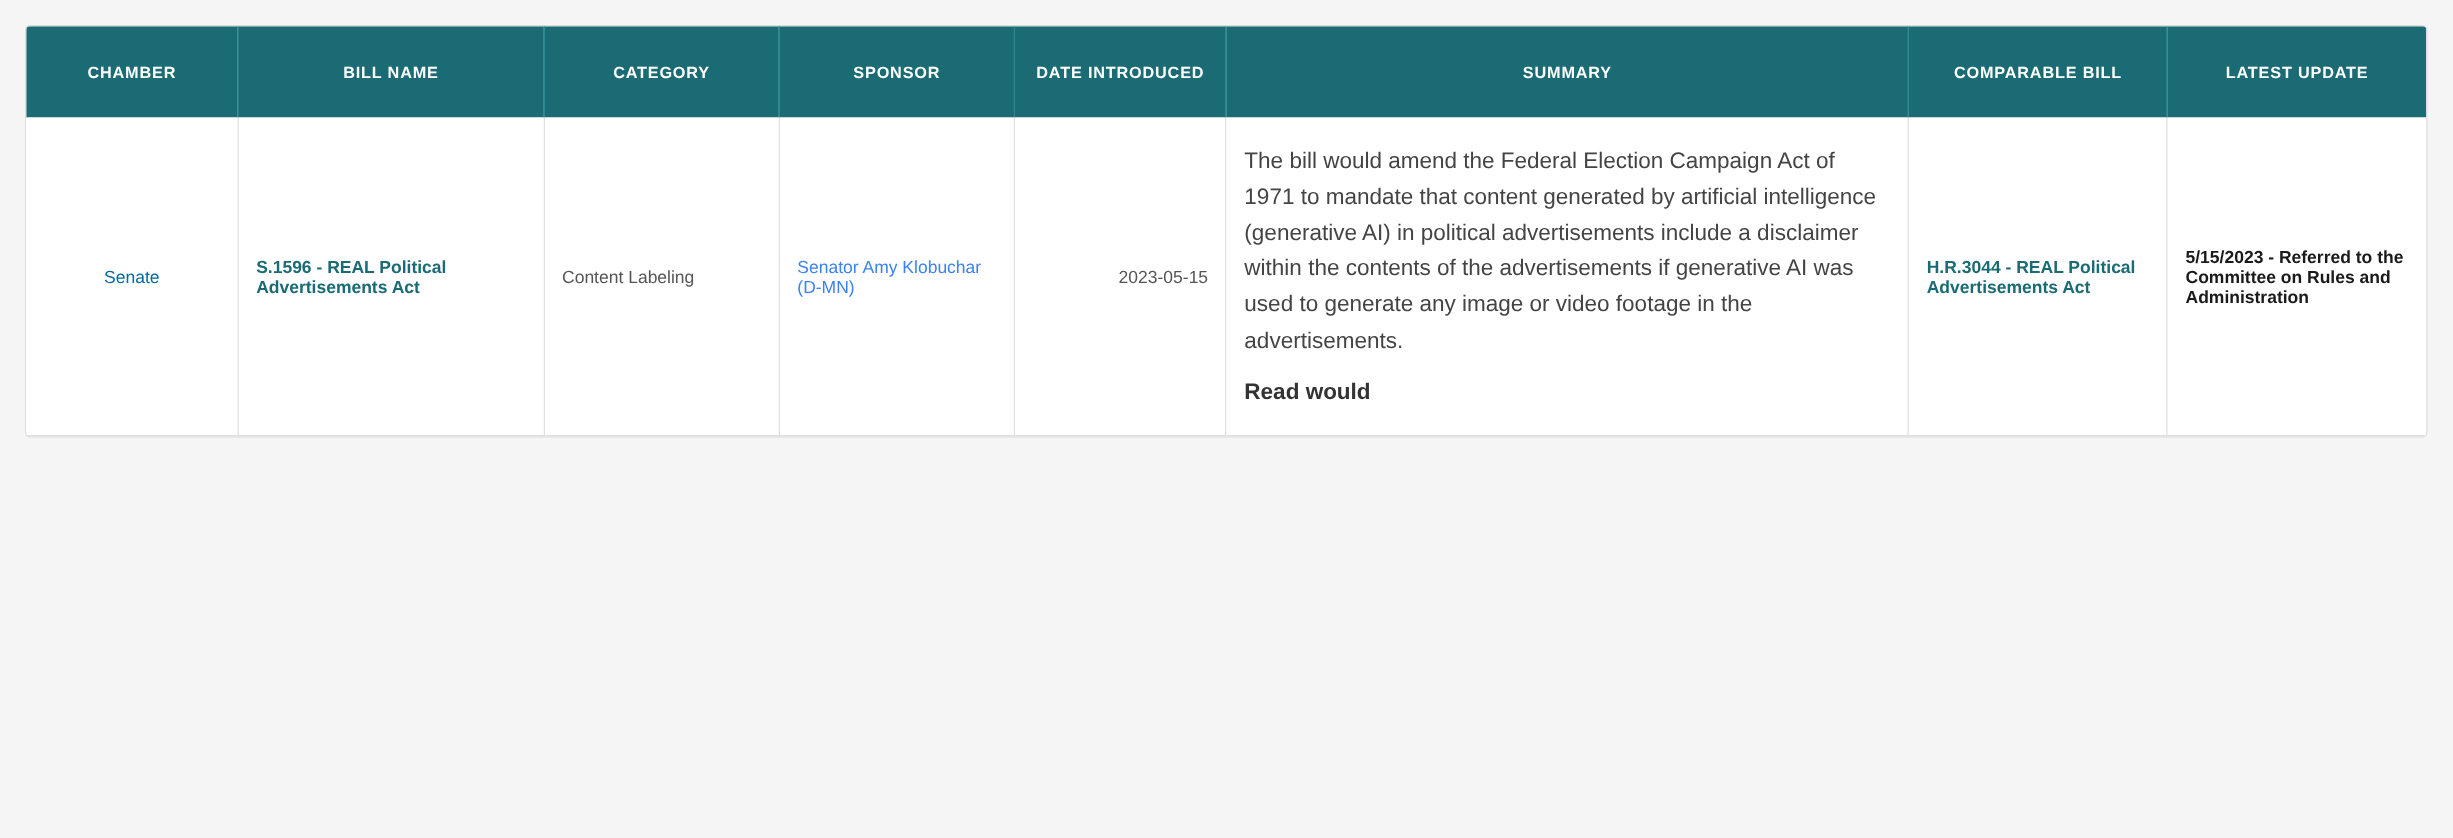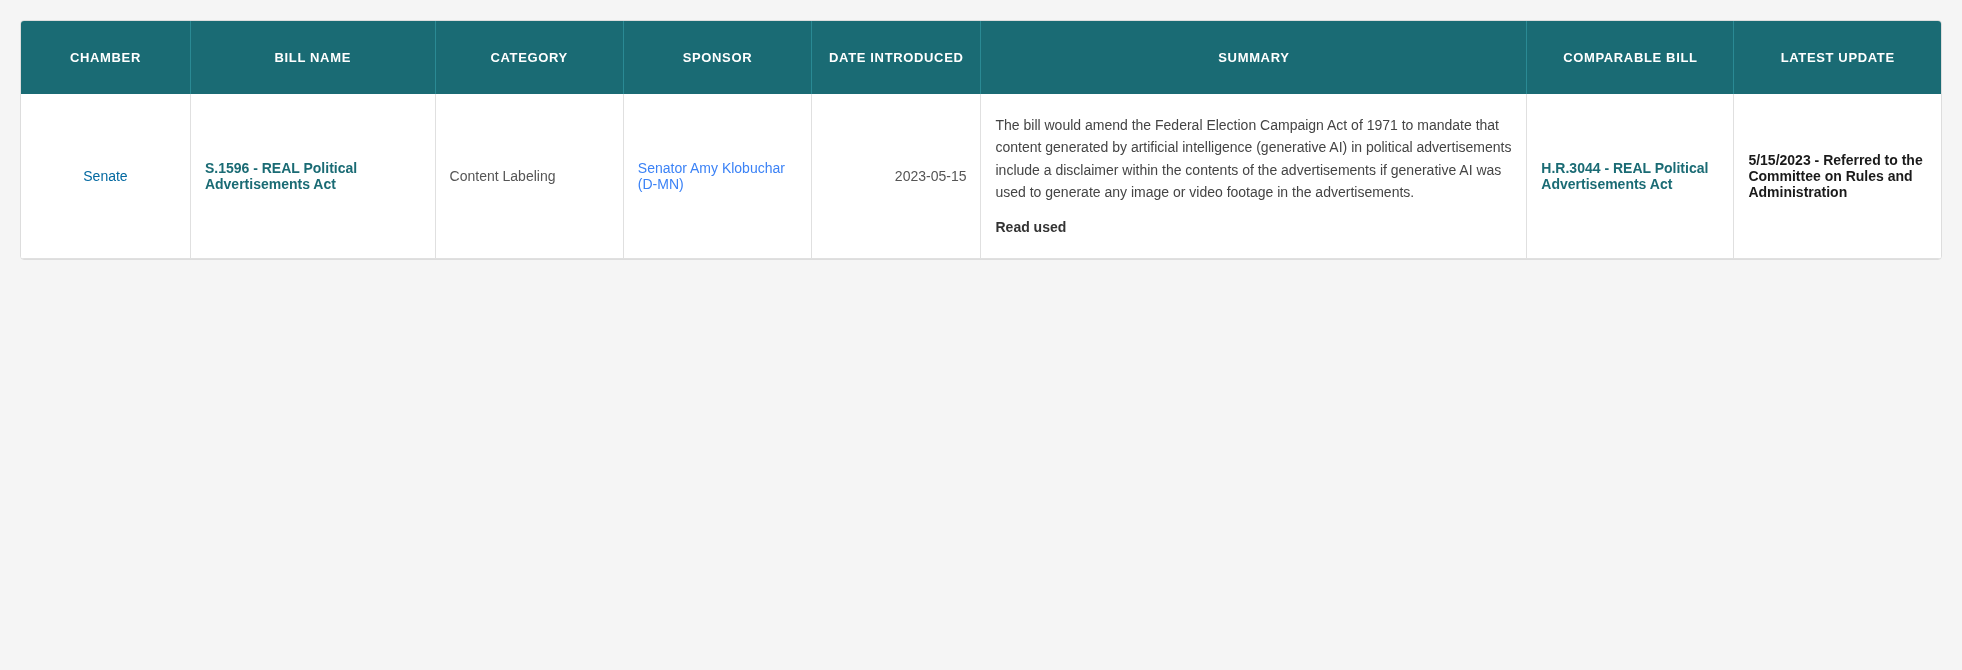--- a/index.html
+++ b/index.html
@@ -90,21 +90,21 @@
     }
 
     .td-date {
       text-align: right;
       color: #555;
       font-size: 14px;
     }
 
     .td-summary {
       color: #444;
-      font-size: 14px;
+      font-size: 18px;
       line-height: 1.6;
     }
 
     .td-summary .read-less {
       font-weight: 700;
       color: #333;
       display: block;
       margin-top: 12px;
       cursor: pointer;
     }
@@ -160,20 +160,20 @@
     </thead>
     <tbody>
       <tr>
         <td class="td-chamber">Senate</td>
         <td class="td-bill-name">S.1596 - REAL Political Advertisements Act</td>
         <td class="td-category">Content Labeling</td>
         <td class="td-sponsor">Senator Amy Klobuchar (D-MN)</td>
         <td class="td-date">2023-05-15</td>
         <td class="td-summary">
           <span>The bill would amend the Federal Election Campaign Act of 1971 to mandate that content generated by artificial intelligence (generative AI) in political advertisements include a disclaimer within the contents of the advertisements if generative AI was used to generate any image or video footage in the advertisements.</span>
-          <span class="read-less">Read used</span>
+          <span class="read-less">Read would</span>
         </td>
         <td class="td-comparable">H.R.3044 - REAL Political Advertisements Act</td>
         <td class="td-latest-update">5/15/2023 - Referred to the Committee on Rules and Administration</td>
       </tr>
     </tbody>
   </table>
 </div>
 
 </body></html>

